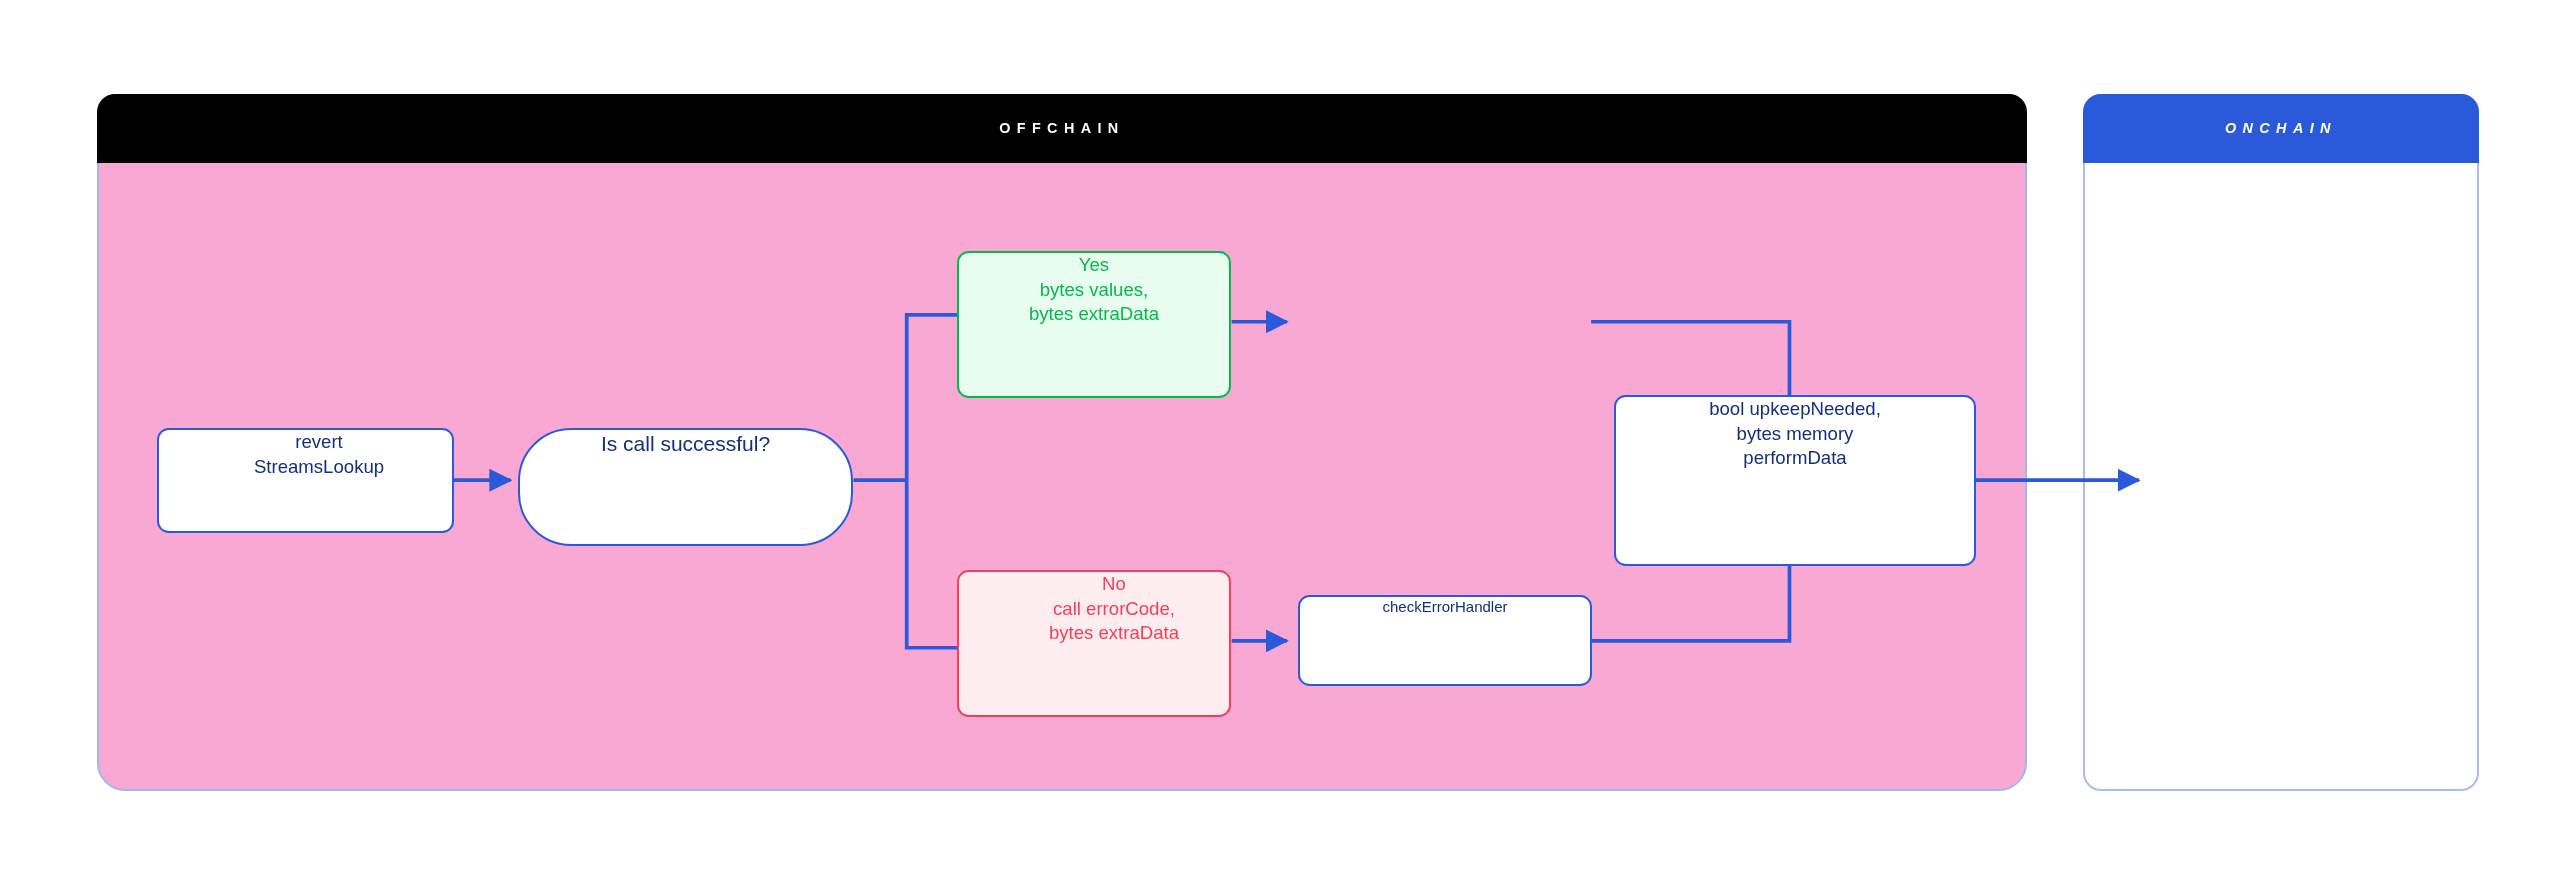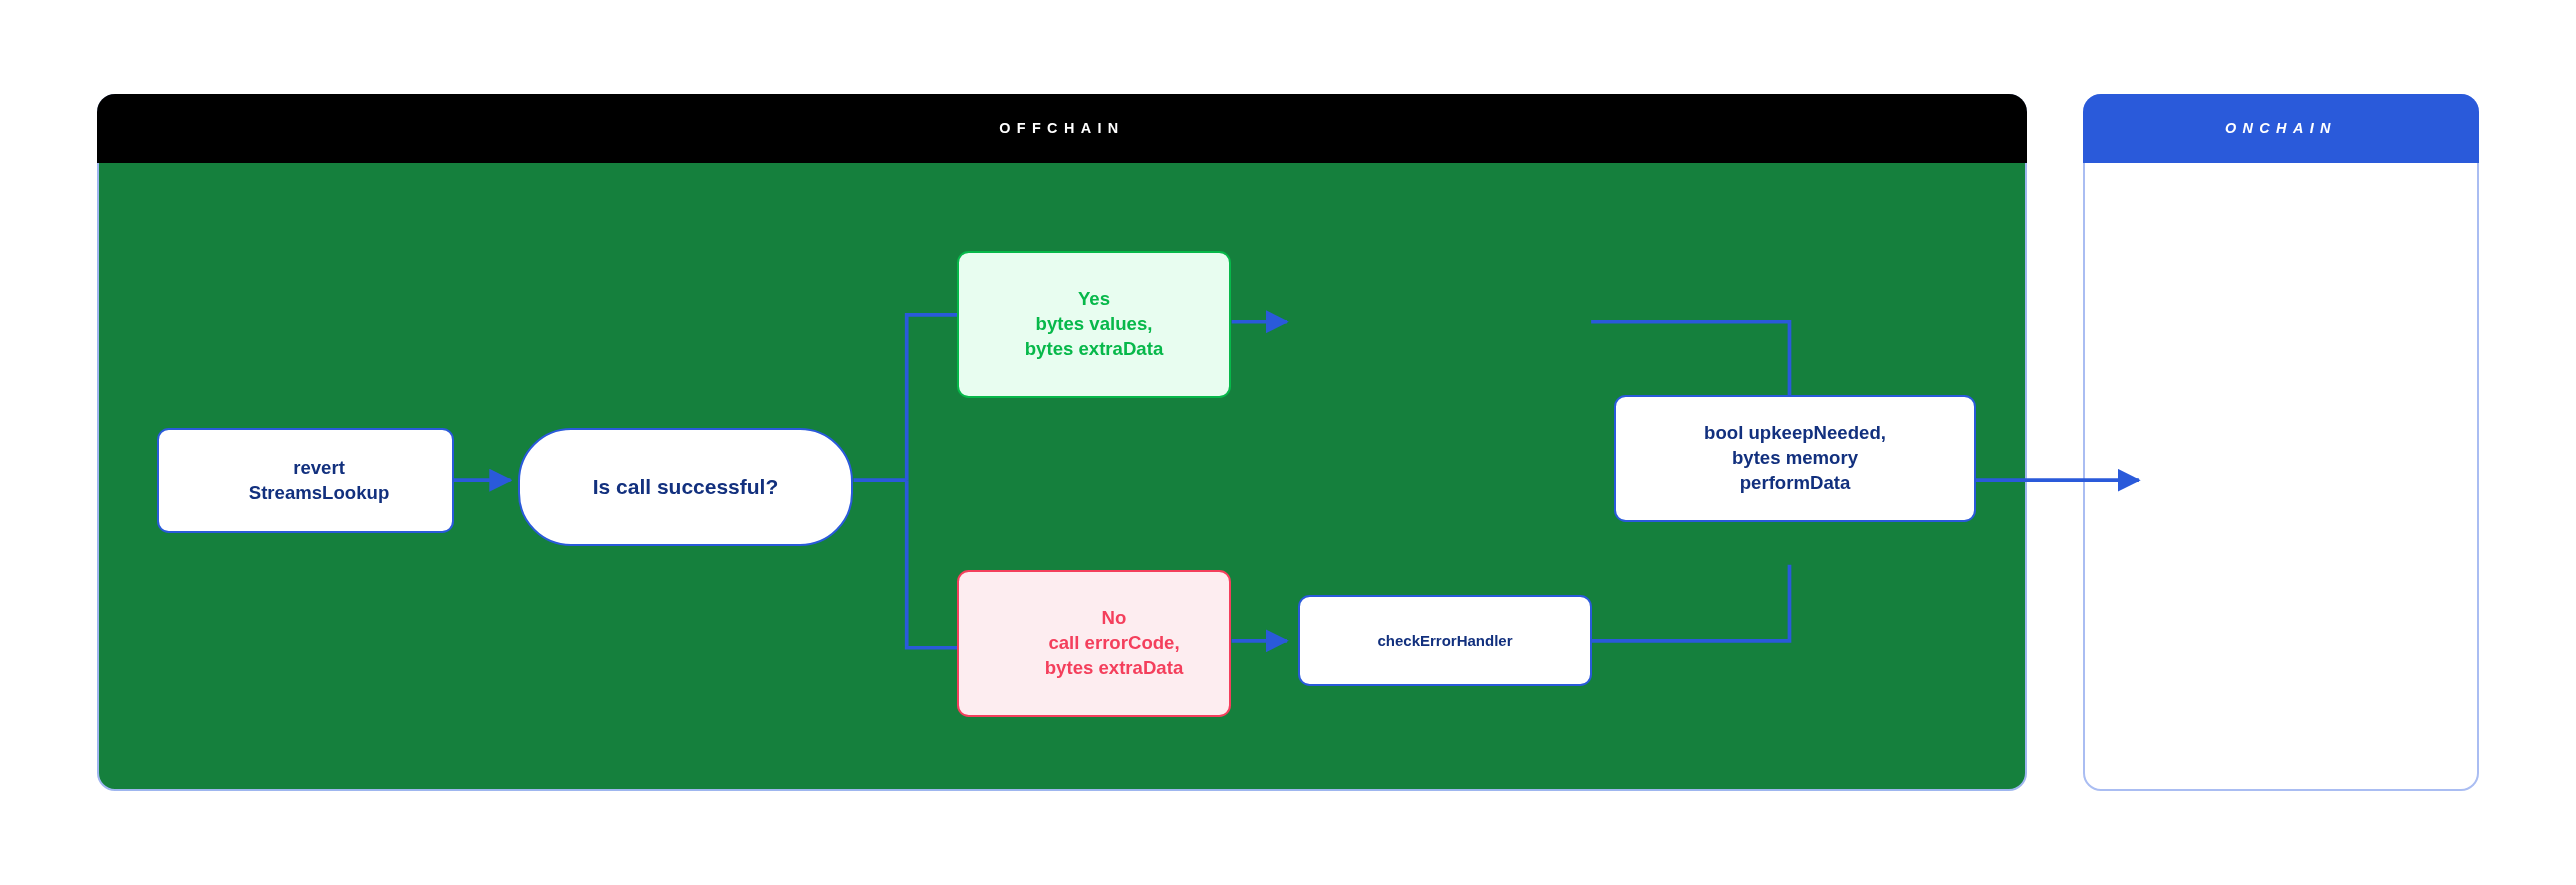--- a/index.html
+++ b/index.html
@@ -6,55 +6,55 @@
   body{
     width:2576px;height:886px;position:relative;overflow:hidden;
     font-family:"Liberation Sans","DejaVu Sans",sans-serif;
   }
   .stage{position:absolute;inset:0;}
 
   
   .panel{position:absolute;box-sizing:border-box;border-radius:18px;}
   #offchain-panel{
     left:97px;top:94px;width:1930px;height:697px;
-    background:#15803d;border:2.1px solid #9fb6ef;
-    border-radius:18px;
+    background:#f9a8d4;border:2.1px solid #9fb6ef;
+    border-radius:28px;
   }
   #onchain-panel{
     left:2083px;top:94px;width:396px;height:697px;
     background:#ffffff;border:2.1px solid #aabdf2;
     border-radius:18px;
   }
   .panel-header{
     position:absolute;left:-2.1px;top:-2.1px;
     height:69px;box-sizing:border-box;
     border-radius:18px 18px 0 0;
     display:flex;align-items:center;justify-content:center;
     color:#ffffff;font-size:14.4px;font-weight:700;letter-spacing:6.4px;
   }
   #offchain-header{width:1930px;background:#000000;}
   #onchain-header{width:396px;background:#2a5ada;font-style:italic;}
 
   
   .node{
     position:absolute;box-sizing:border-box;
-    display:flex;align-items:center;justify-content:center;
+    display:flex;justify-content:center;
     text-align:center;background:#ffffff;
     border:2.7px solid #2a5ada;border-radius:11.7px;
-    color:#12307e;font-weight:700;line-height:1.33;
+    color:#12307e;font-weight:400;line-height:1.33;
     z-index:5;
   }
   .node .lines{padding:0 7.4px;}
   .node .lines div{white-space:nowrap;}
 
   #node-revert{left:157px;top:428px;width:297px;height:105px;font-size:18.6px;padding-left:27px;}
   #node-decision{left:518px;top:428px;width:335px;height:118px;font-size:21px;border-radius:53px;}
   #node-check-callback{left:1298px;top:275px;width:294px;height:91px;font-size:18.6px;}
   #node-check-error-handler{left:1298px;top:595px;width:294px;height:91px;font-size:15px;}
-  #node-upkeep-needed{left:1614px;top:395px;width:362px;height:127px;font-size:18.6px;}
+  #node-upkeep-needed{left:1614px;top:395px;width:362px;height:171px;font-size:18.6px;}
   #node-perform-upkeep{left:2143px;top:428px;width:282px;height:105px;font-size:18.6px;}
 
   #node-yes{
     left:957px;top:251px;width:274px;height:147px;font-size:18.6px;
     background:#e8fdf0;border-color:#07b84a;color:#07b84a;
   }
   #node-no{
     left:957px;top:570px;width:274px;height:147px;font-size:18.6px;
     background:#fdedf0;border-color:#f43f5c;color:#f43f5c;padding-left:40px;
   }

